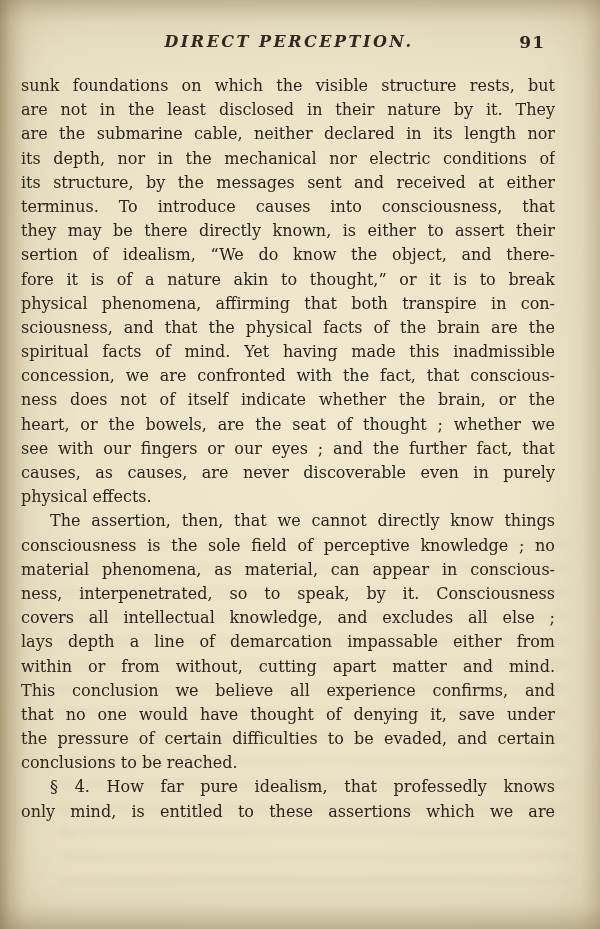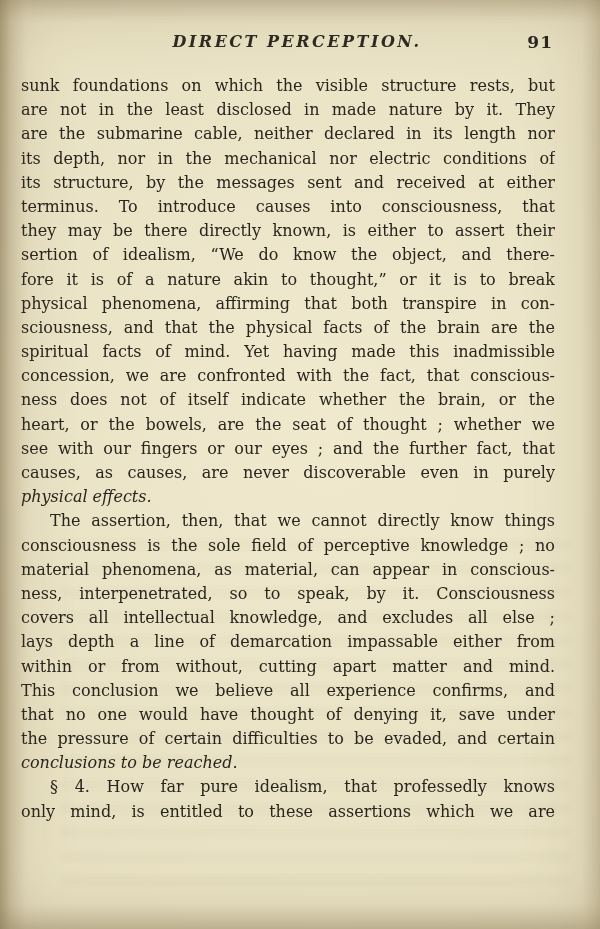--- a/index.html
+++ b/index.html
@@ -39,21 +39,21 @@
       rgba(125,105,62,0.060) 9px,
       rgba(0,0,0,0) 9px,
       rgba(0,0,0,0) 24px);
     filter: blur(2px);
     opacity: 0.55;
     pointer-events: none;
   }
   .running-head {
     position: absolute;
     top: 32px;
-    left: 30px;
+    left: 22px;
     width: 534px;
     height: 22px;
   }
   .running-head .title {
     text-align: center;
     font-style: italic;
     font-weight: 600;
     font-size: 16px;
     letter-spacing: 2.5px;
     color: #2d2920;
@@ -75,37 +75,37 @@
   .line {
     height: 24.2px;
     line-height: 24.2px;
     font-size: 16px;
     text-align: justify;
     text-align-last: justify;
     white-space: normal;
     overflow: hidden;
   }
   .line.indent { text-indent: 29px; }
-  .line.pend { text-align-last: left; font-style: italic; }
+  .line.pend { text-align-last: left; }
 </style>
 </head>
 <body>
 
 <div class="page">
   <div class="ghost"></div>
 
   <div class="running-head">
     <div class="title">DIRECT PERCEPTION.</div>
     <div class="pagenum">91</div>
   </div>
 
   <div class="text-block">
 
     <div class="line">sunk foundations on which the visible structure rests, but</div>
-    <div class="line">are not in the least disclosed in made nature by it. They</div>
+    <div class="line">are not in the least disclosed in their nature by it. They</div>
     <div class="line">are the submarine cable, neither declared in its length nor</div>
     <div class="line">its depth, nor in the mechanical nor electric conditions of</div>
     <div class="line">its structure, by the messages sent and received at either</div>
     <div class="line">terminus. To introduce causes into consciousness, that</div>
     <div class="line">they may be there directly known, is either to assert their</div>
     <div class="line">sertion of idealism, “We do know the object, and there-</div>
     <div class="line">fore it is of a nature akin to thought,” or it is to break</div>
     <div class="line">physical phenomena, affirming that both transpire in con-</div>
     <div class="line">sciousness, and that the physical facts of the brain are the</div>
     <div class="line">spiritual facts of mind. Yet having made this inadmissible</div>

